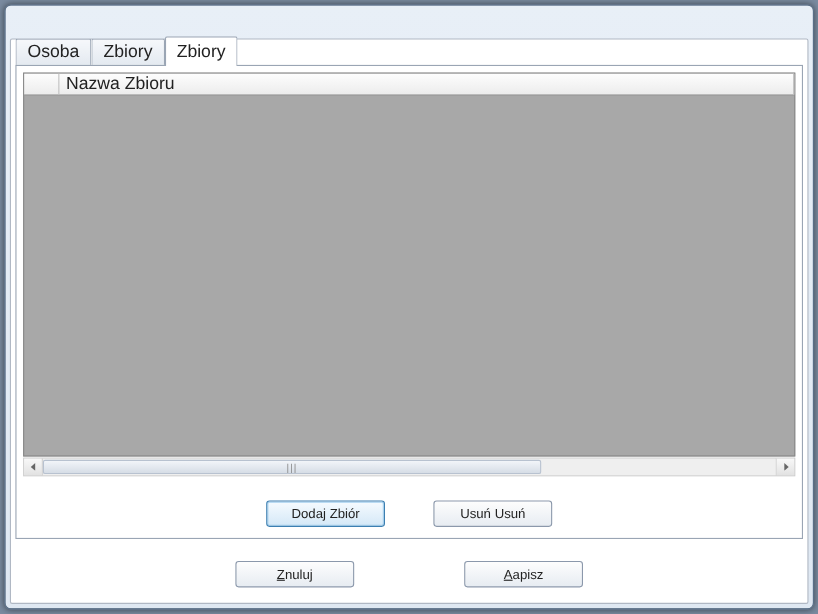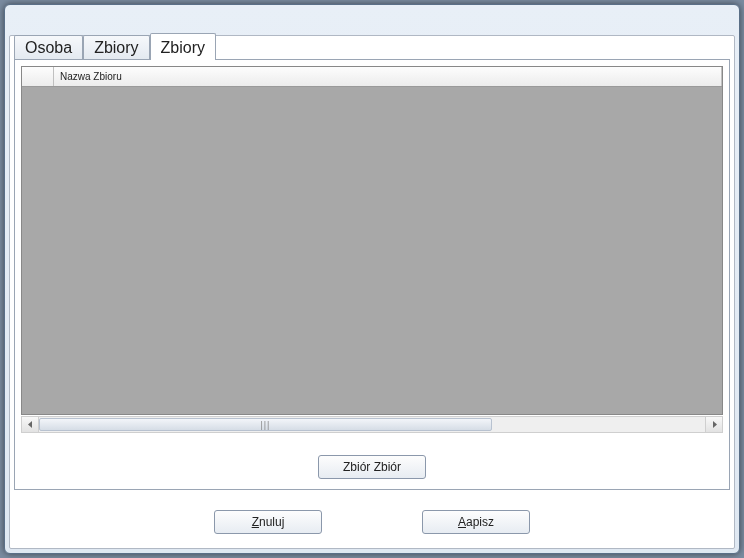--- a/index.html
+++ b/index.html
@@ -121,21 +121,21 @@
   }
   .grid-header {
     display: flex;
     height: 20px;
     background: linear-gradient(#fdfdfd, #ececec);
     border-bottom: 1px solid #9a9a9a;
   }
   .hcell {
     border-right: 1px solid #c0c0c0;
     padding: 2px 6px;
-    font-size: 10px;
+    font-size: 16px;
     color: #222;
     display: flex;
     align-items: center;
   }
   .hcell.sel { width: 32px; }
   .hcell.name { flex: 1; }
   .hscroll {
     position: absolute;
     left: 0; right: 0; bottom: 0;
     height: 17px;
@@ -228,21 +228,22 @@
           </div>
           <div class="sbtn right">
             <svg width="7" height="7">
                 <polygon points="2,0 2,7 6,3.5" fill="#666"></polygon>
               </svg>
           </div>
         </div>
       </div>
 
       <div class="grid-buttons">
-        <div class="btn">Zbiór Zbiór</div>
+        <div class="btn primary">Dodaj Zbiór</div>
+        <div class="btn">Usuń Usuń</div>
       </div>
 
     </div>
 
     <div class="bottom-buttons">
       <div class="btn">
         <span class="ul">Z</span>
           <span>nuluj</span>
       </div>
       <div class="btn">

